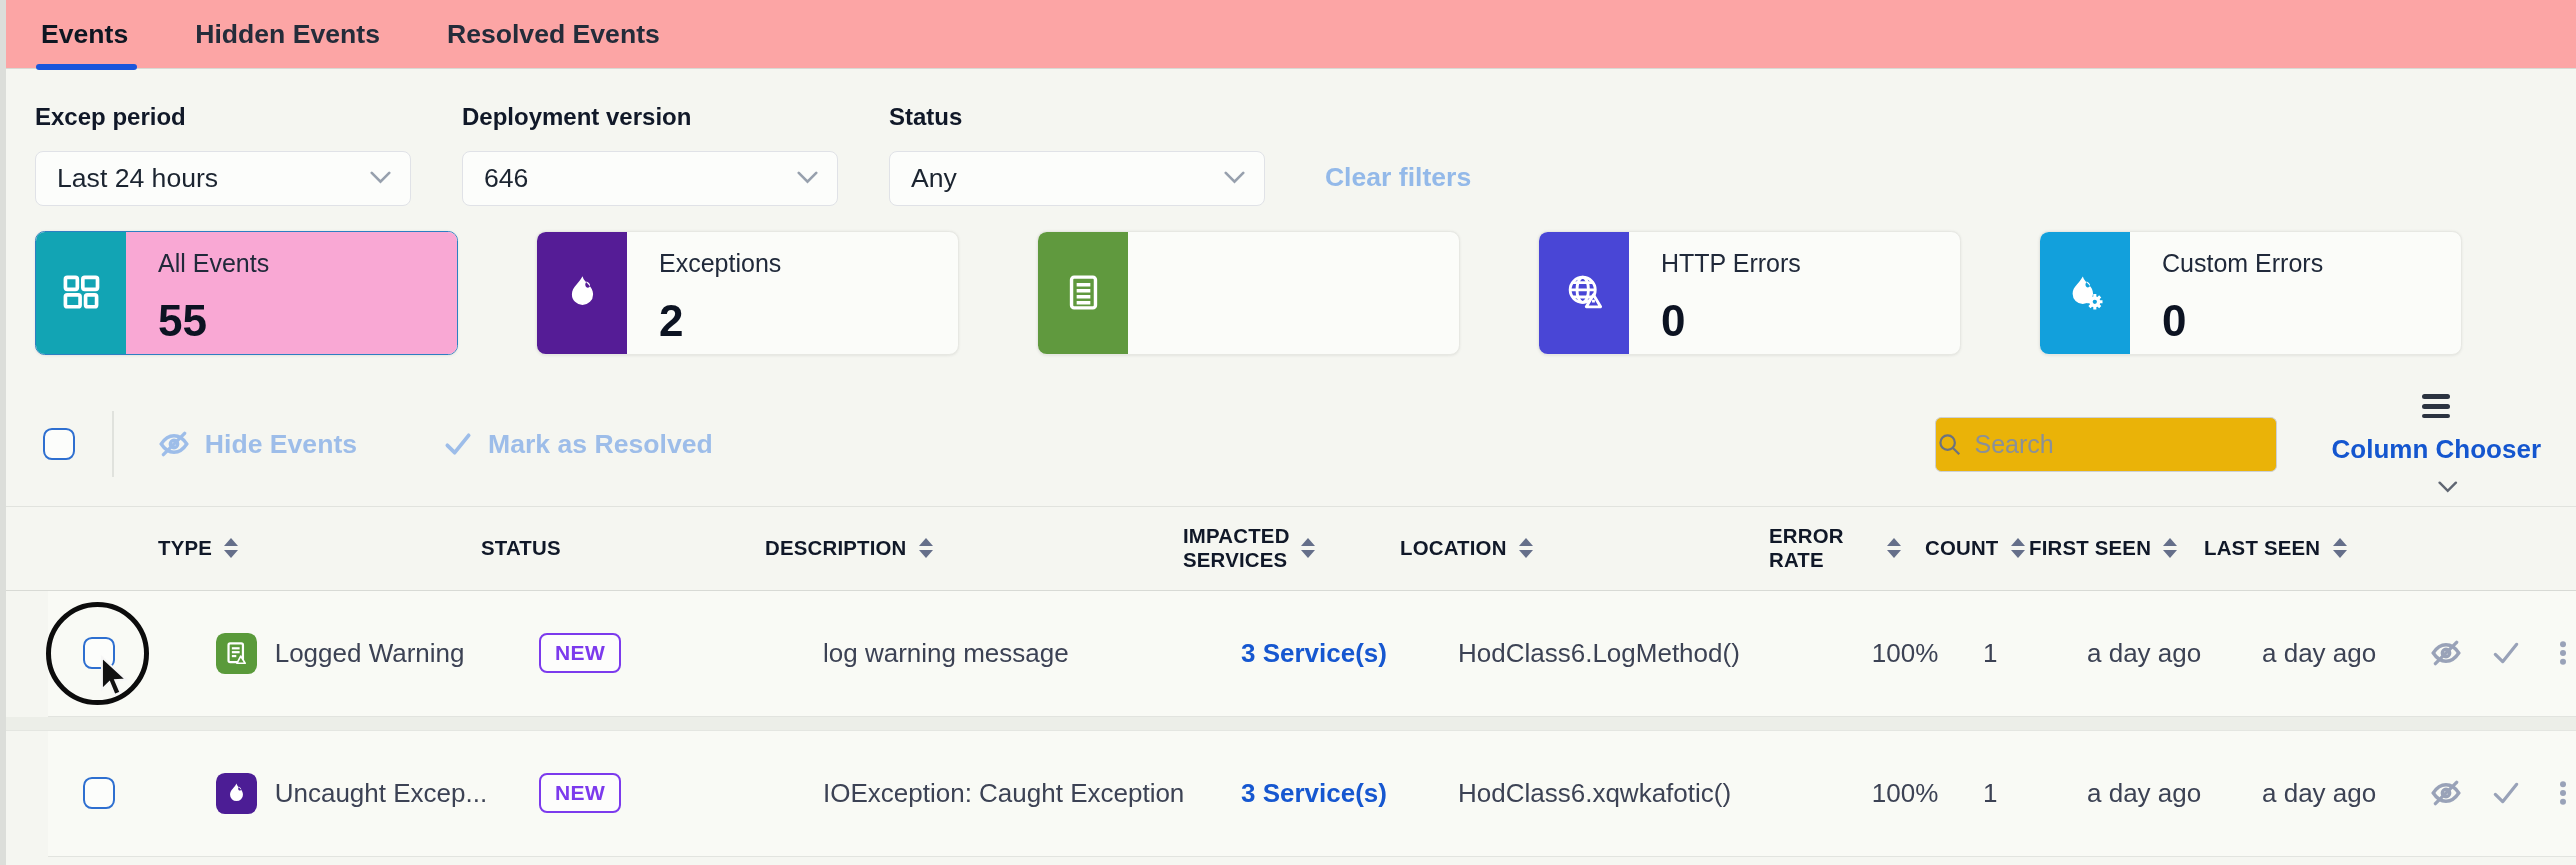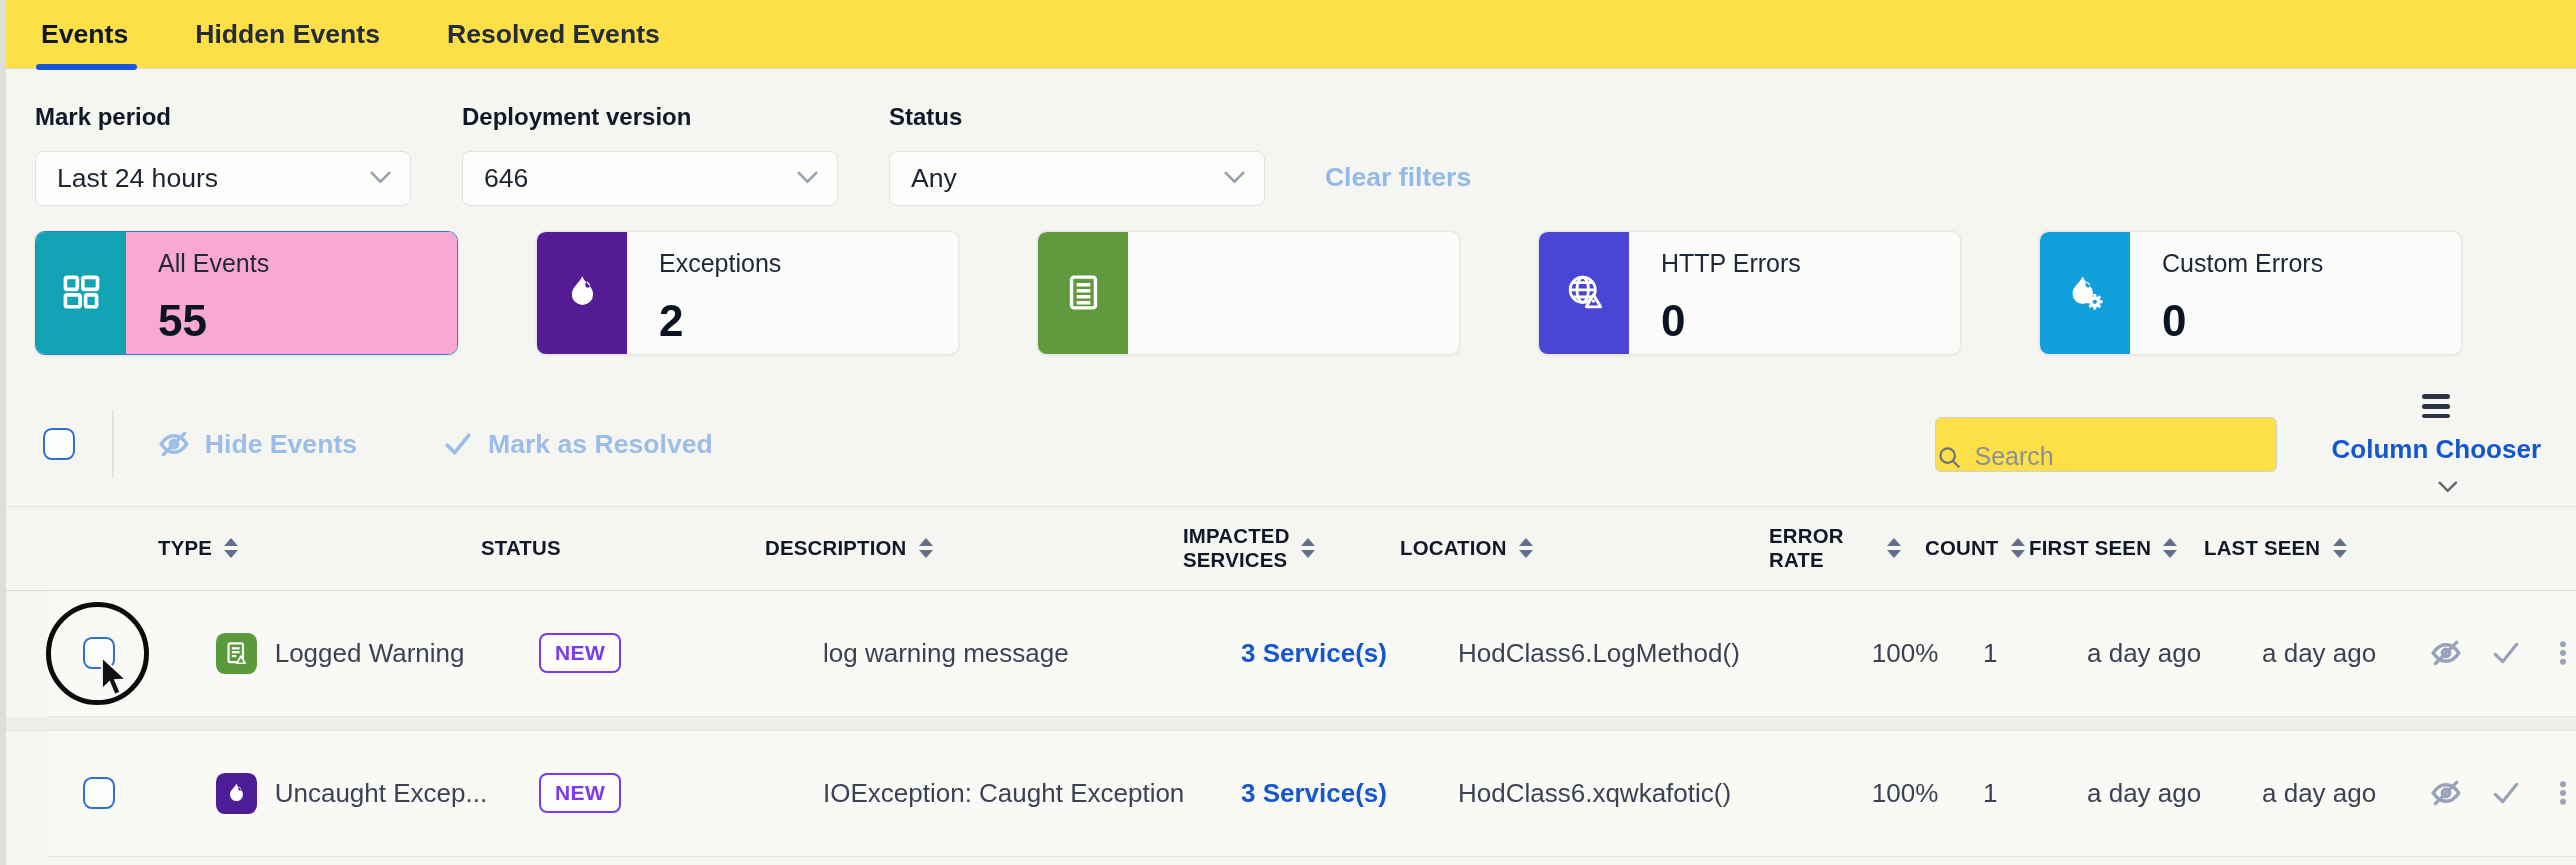--- a/index.html
+++ b/index.html
@@ -2,21 +2,21 @@
 <html style="font-size:14px"><head>
 <meta charset="utf-8">
 <style>
   * { margin:0; padding:0; box-sizing:border-box; }
   html,body { width:2576px; height:865px; overflow:hidden;
     font-family:"Liberation Sans", sans-serif; background:#f5f6f1; color:#1b2430; }
   .edge-strip { position:absolute; left:0; top:0; width:6.2px; height:865px; background:#dcdeda; }
 
   
   .tabbar { height:69px; display:flex; align-items:center; gap:67px;
-    padding-left:41px; border-bottom:1.8px solid #d8dad4; background:#fde047; }
+    padding-left:41px; border-bottom:1.8px solid #d8dad4; background:#fca5a5; }
   .tab { position:relative; font-size:26.6px; font-weight:600; color:#242c3a;
     height:69px; display:flex; align-items:center; cursor:pointer; }
   .tab.active { font-weight:700; color:#0e1622; }
   .tab.active::after { content:""; position:absolute; left:-5.3px; right:-8.9px; bottom:-1.8px;
     height:6.2px; border-radius:3.5px; background:#1a56db; }
 
   
   .filters { display:flex; align-items:flex-start; padding:34px 0 0 35px; }
   .fgroup { width:376px; margin-right:51px; }
   .flabel { font-size:24px; font-weight:700; color:#101828; margin-bottom:19.5px; }
@@ -38,22 +38,22 @@
   .card-count { font-size:44px; font-weight:800; color:#0c1322; margin-top:18px; }
 
   
   .actionbar { display:flex; align-items:center; margin:62px 35px 0 43px; height:55px; }
   .checkbox { width:32px; height:32px; border:2.7px solid #2e6fd0; border-radius:8.9px;
     background:#fcfdfb; cursor:pointer; }
   .vdivider { width:1.8px; height:66px; background:#e0e2dd; margin:0 43px 0 37px; }
   .bulk-btn { display:flex; align-items:center; gap:14px; color:#9dbde9;
     font-size:26.6px; font-weight:700; margin-right:85px; cursor:pointer; }
   .spacer { flex:1; }
-  .searchbox { width:342px; height:55px; background:#fde047; border:1.8px solid #ccd0d7;
-    border-radius:6.2px; display:flex; align-items:flex-end; padding:0 0; gap:12.4px; }
+  .searchbox { width:342px; height:55px; background:#eab308; border:1.8px solid #ccd0d7;
+    border-radius:6.2px; display:flex; align-items:center; padding:0 0; gap:12.4px; }
   .searchbox input { border:none; outline:none; background:transparent; font-size:25px;
     color:#333; width:266px; font-family:"Liberation Sans", sans-serif; }
   .searchbox input::placeholder { color:#8a9099; }
   .colchooser { display:flex; align-items:center; gap:16px; margin-left:55px; cursor:pointer;flex-direction:column; }
   .hamburger { display:flex; flex-direction:column; gap:5.3px; }
   .hamburger i { width:28px; height:4.4px; background:#2b3340; border-radius:2.7px; }
   .colchooser-label { font-size:26px; font-weight:700; color:#1456cf; }
 
   
   .thead { display:flex; align-items:center; height:85px; margin-top:34px;
@@ -100,21 +100,21 @@
 <div class="edge-strip"></div>
 
 <div class="tabbar">
   <div class="tab active">Events</div>
   <div class="tab">Hidden Events</div>
   <div class="tab">Resolved Events</div>
 </div>
 
 <div class="filters">
   <div class="fgroup">
-    <div class="flabel">Mark period</div>
+    <div class="flabel">Excep period</div>
     <div class="selectbox">
       <span>Last 24 hours</span>
       <svg width="21" height="13.3" viewBox="0 0 24 15">
           <polyline points="2,2 12,12 22,2" fill="none" stroke="#97a0ad" stroke-width="3" stroke-linecap="round"></polyline>
         </svg>
     </div>
   </div>
   <div class="fgroup">
     <div class="flabel">Deployment version</div>
     <div class="selectbox">

